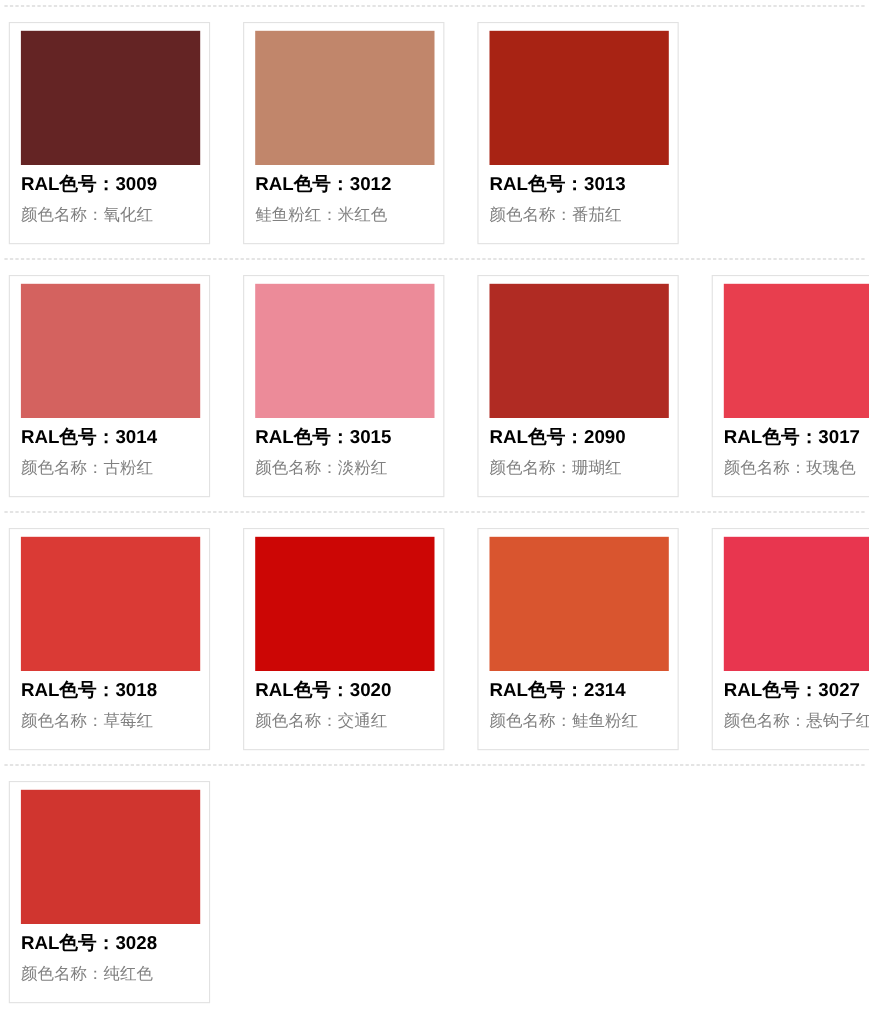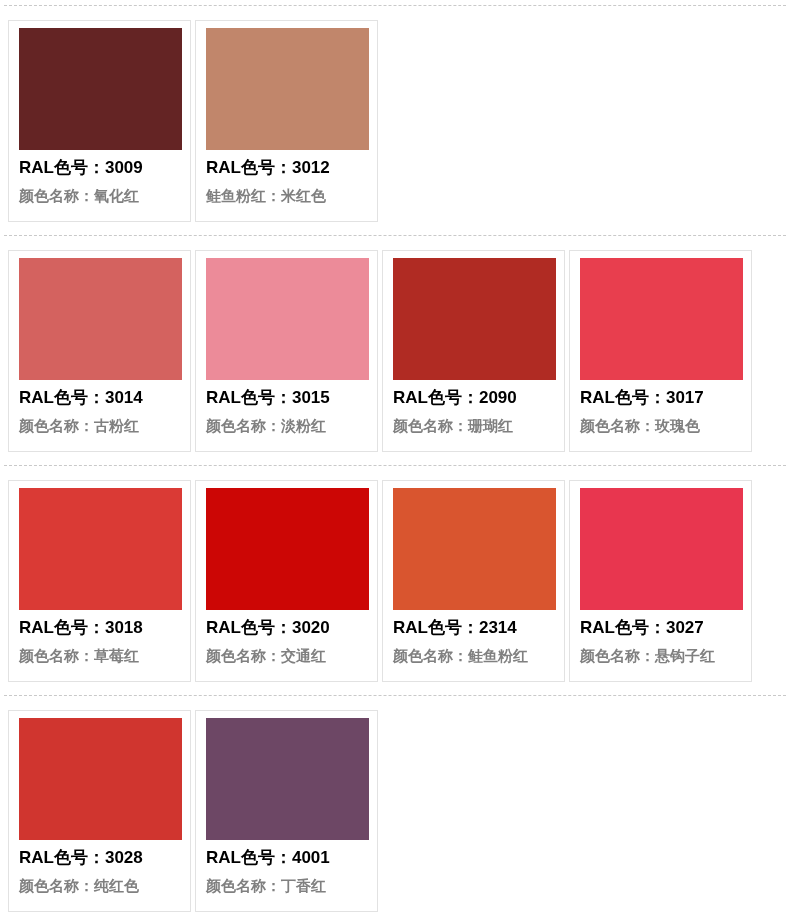--- a/index.html
+++ b/index.html
@@ -35,21 +35,21 @@
     height: 0;
     border-top: 1px dashed #c9c9c9;
   }
 
   .row-cards {
     position: absolute;
     top: 20px;
     left: 0;
     right: 0;
     display: flex;
-    gap: 4px;
+    gap: 30px;
     padding-left: 8px;
     padding-right: 8px;
     box-sizing: border-box;
   }
 
   .color-card {
     width: 183px;
     height: 202px;
     box-sizing: border-box;
     border: 1px solid #e2e2e2;
@@ -72,21 +72,21 @@
     font-weight: bold;
     color: #000000;
     line-height: 1;
     margin-top: 9px;
     white-space: nowrap;
     letter-spacing: 0px;
   }
 
   .card-name {
     font-size: 15px;
-    font-weight: bold;
+    font-weight: normal;
     color: #808080;
     line-height: 1;
     margin-top: 12px;
     white-space: nowrap;
   }
 </style>
 </head>
 <body>
 
 <div id="swatch-grid">
@@ -95,20 +95,25 @@
       <div class="row-cards">
         <div class="color-card">
           <div class="swatch" style="background-color: rgb(100, 36, 36);"></div>
           <div class="card-code">RAL色号：3009</div>
           <div class="card-name">颜色名称：氧化红</div>
         </div>
         <div class="color-card">
           <div class="swatch" style="background-color: rgb(193, 134, 107);"></div>
           <div class="card-code">RAL色号：3012</div>
           <div class="card-name">鲑鱼粉红：米红色</div>
+        </div>
+        <div class="color-card">
+          <div class="swatch" style="background-color: rgb(168, 35, 20);"></div>
+          <div class="card-code">RAL色号：3013</div>
+          <div class="card-name">颜色名称：番茄红</div>
         </div>
       </div>
     </div>
     <div class="row-block">
       <div class="row-divider"></div>
       <div class="row-cards">
         <div class="color-card">
           <div class="swatch" style="background-color: rgb(212, 98, 95);"></div>
           <div class="card-code">RAL色号：3014</div>
           <div class="card-name">颜色名称：古粉红</div>
@@ -156,20 +161,15 @@
       </div>
     </div>
     <div class="row-block">
       <div class="row-divider"></div>
       <div class="row-cards">
         <div class="color-card">
           <div class="swatch" style="background-color: rgb(208, 53, 47);"></div>
           <div class="card-code">RAL色号：3028</div>
           <div class="card-name">颜色名称：纯红色</div>
         </div>
-        <div class="color-card">
-          <div class="swatch" style="background-color: rgb(109, 71, 101);"></div>
-          <div class="card-code">RAL色号：4001</div>
-          <div class="card-name">颜色名称：丁香红</div>
-        </div>
       </div>
     </div>
   </div>
 
 </body></html>

